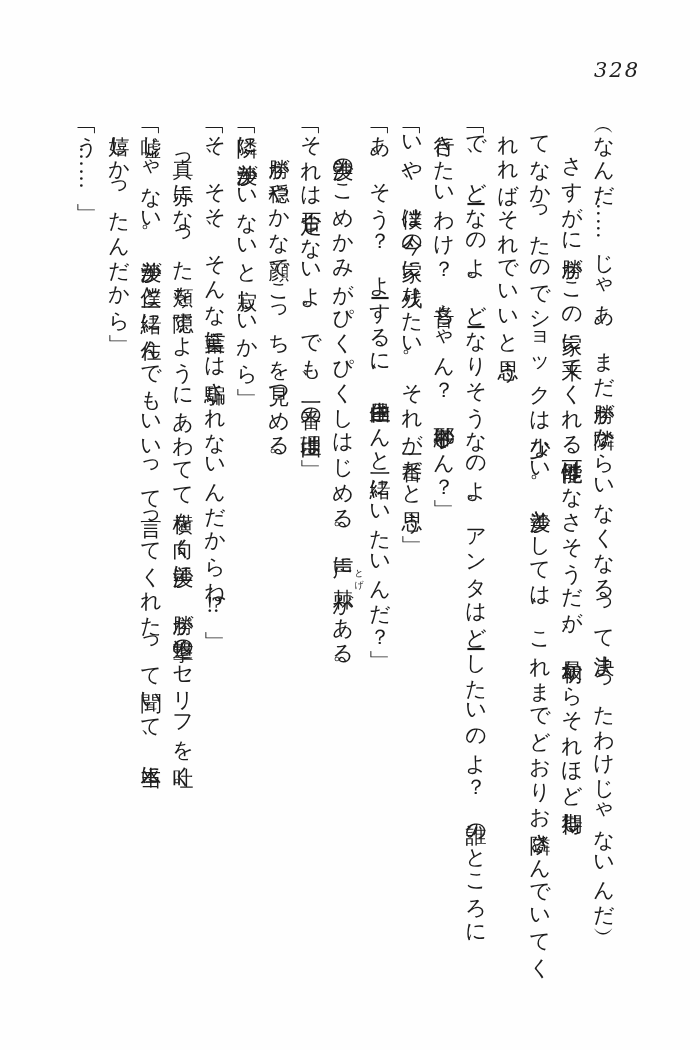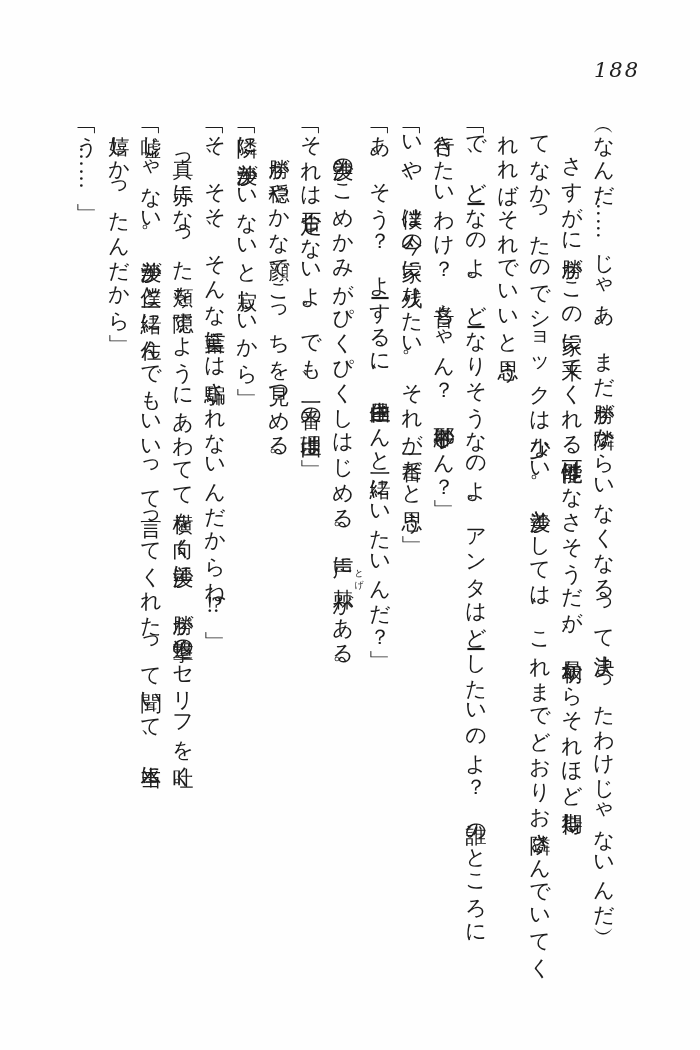--- a/index.html
+++ b/index.html
@@ -49,21 +49,21 @@
   ruby rt {
     font-size: 9px;
     letter-spacing: 0;
     color: #1c1c1c;
   }
 </style>
 </head>
 <body>
 
 <div class="book-page">
-  <div class="page-number">188</div>
+  <div class="page-number">328</div>
   <div class="text-block" id="text-block">
       <p class="text-line">（なんだ……じゃあ、まだ勝が隣からいなくなるって決まったわけじゃないんだ）</p>
       <p class="text-line indent">さすがに勝がこの家に来てくれる可能性はなさそうだが、最初からそれほど期待し</p>
       <p class="text-line">てなかったのでショックは少ない。美沙としては、これまでどおりお隣さんでいてく</p>
       <p class="text-line">れればそれでいいと思う。</p>
       <p class="text-line">「で、どーなのよ。どーなりそうなのよ。アンタはどーしたいのよ？　誰のところに</p>
       <p class="text-line">行きたいわけ？　音々ちゃん？　紗耶子さん？」</p>
       <p class="text-line">「いや、僕は今の家に残りたい。それが一番だと思う」</p>
       <p class="text-line">「あ、そう？　よーするに、由佳里さんと一緒にいたいんだ？」</p>
       <p class="text-line indent">美沙のこめかみがぴくぴくしはじめる。声に<ruby>棘<rt>とげ</rt></ruby>がある。</p>

